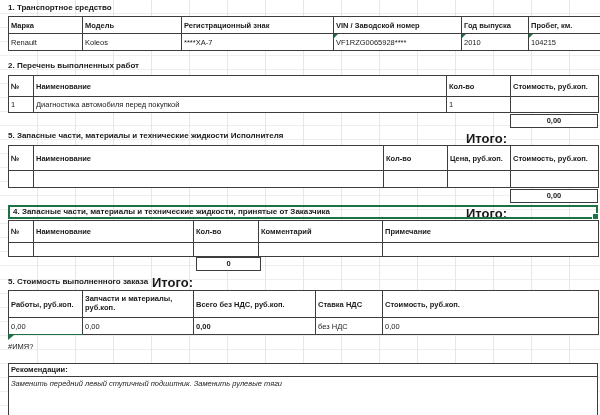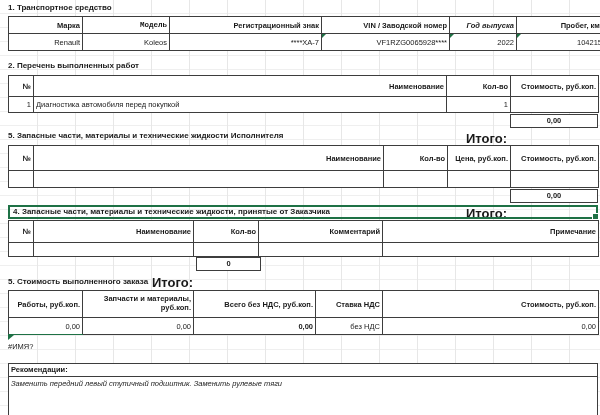--- a/index.html
+++ b/index.html
@@ -20,21 +20,21 @@
     font-size:8px;font-weight:bold;line-height:12px;height:12px;
     white-space:nowrap;
   }
   .tbl{
     display:table;border-collapse:collapse;table-layout:fixed;
     width:590px;background:#fff;
   }
   .row{display:table-row;}
   .c{
     display:table-cell;border:1px solid #3d3d3d;background:#fff;
-    font-size:7.5px;text-align:right;vertical-align:middle;
+    font-size:7.5px;text-align:left;vertical-align:middle;
     padding:0 2px;overflow:hidden;white-space:nowrap;position:relative;
     box-sizing:border-box;
   }
   .hd{font-weight:bold;}
   .wrap{white-space:normal;line-height:1.15;}
   .left{text-align:left;}
   .b{font-weight:bold;}
   
   .h17 .c{height:17px;}
   .h21 .c{height:21px;}
@@ -85,22 +85,22 @@
     box-sizing:border-box;width:590px;height:14px;
     border:1px solid #3d3d3d;background:#fff;
     font-size:7.5px;font-weight:bold;line-height:12px;padding:0 2px;
   }
   .rec-box{
     box-sizing:border-box;width:590px;height:44px;
     border:1px solid #3d3d3d;border-top:none;background:#fff;
     font-size:7.5px;line-height:10px;padding:2px 2px;font-style:italic;
   }
   
-  .s1 .w0{width:74px;} .s1 .w1{width:87px;font-family:Liberation Mono, monospace;} .s1 .w2{width:152px;}
-  .s1 .w3{width:128px;} .s1 .w4{width:67px;font-style:italic;} .s1 .w5{width:88px;}
+  .s1 .w0{width:74px;} .s1 .w1{width:99px;} .s1 .w2{width:152px;}
+  .s1 .w3{width:128px;} .s1 .w4{width:67px;} .s1 .w5{width:88px;}
   .s2 .w0{width:25px;} .s2 .w1{width:413px;} .s2 .w2{width:64px;} .s2 .w3{width:88px;}
   .s3 .w0{width:25px;} .s3 .w1{width:350px;} .s3 .w2{width:64px;} .s3 .w3{width:63px;} .s3 .w4{width:88px;}
   .s4 .w0{width:25px;} .s4 .w1{width:160px;} .s4 .w2{width:65px;} .s4 .w3{width:124px;} .s4 .w4{width:216px;}
   .s5 .w0{width:74px;} .s5 .w1{width:111px;} .s5 .w2{width:122px;} .s5 .w3{width:67px;} .s5 .w4{width:216px;}
 </style>
 </head>
 <body>
 
 <div class="sheet">
 
@@ -112,21 +112,21 @@
       <div class="c hd w2">Регистрационный знак</div>
       <div class="c hd w3">VIN / Заводской номер</div>
       <div class="c hd w4">Год выпуска</div>
       <div class="c hd w5">Пробег, км.</div>
     </div>
     <div class="row h17">
       <div class="c">Renault</div>
       <div class="c">Koleos</div>
       <div class="c">****ХА-7</div>
       <div class="c"><span class="err-tri"></span><span>VF1RZG0065928****</span></div>
-      <div class="c"><span class="err-tri"></span><span>2022</span></div>
+      <div class="c"><span class="err-tri"></span><span>2010</span></div>
       <div class="c"><span class="err-tri"></span><span>104215</span></div>
     </div>
   </div>
 
   <div class="title mt9">2. Перечень выполненных работ</div>
   <div class="tbl s2 mt3">
     <div class="row h21">
       <div class="c hd w0">№</div>
       <div class="c hd w1">Наименование</div>
       <div class="c hd w2">Кол-во</div>

